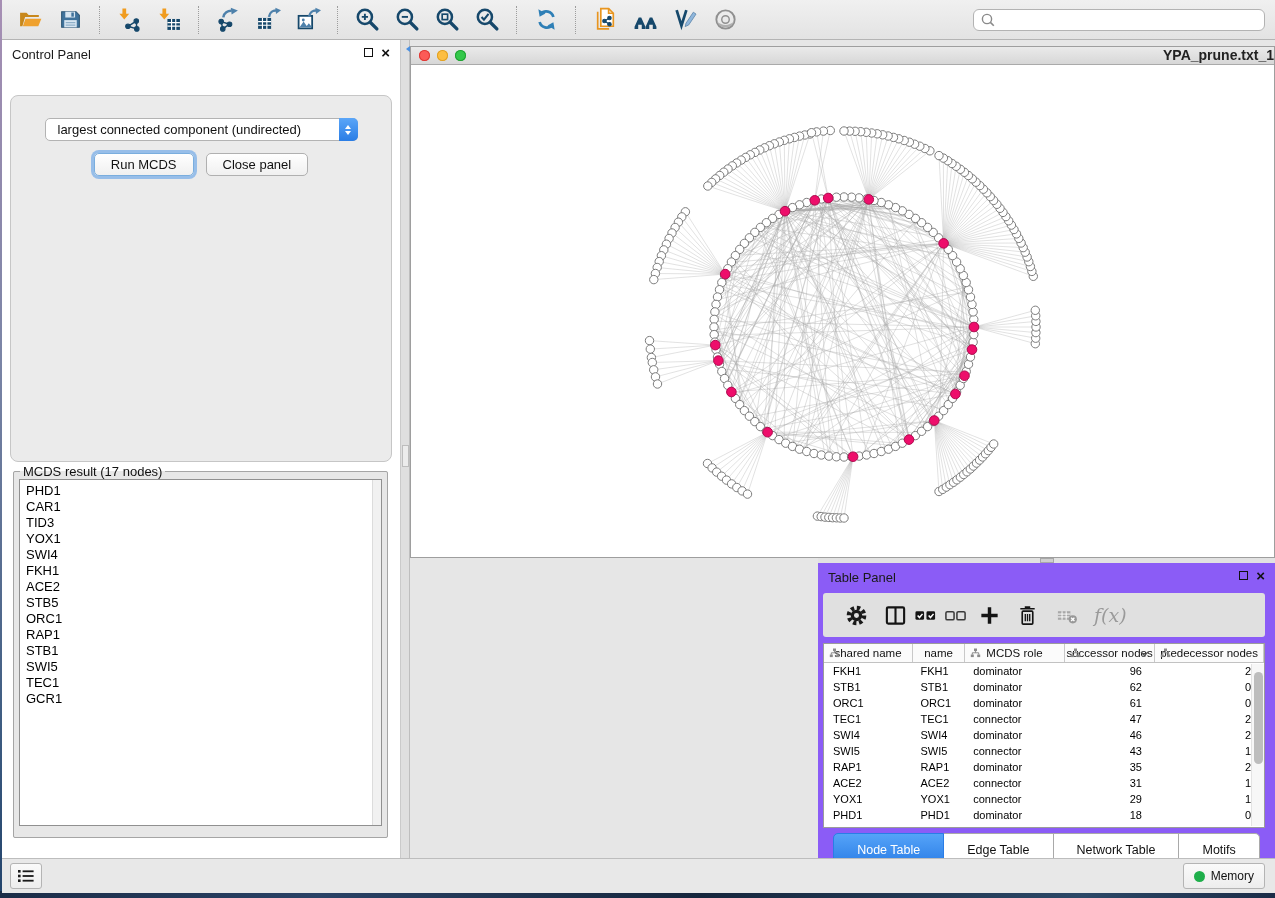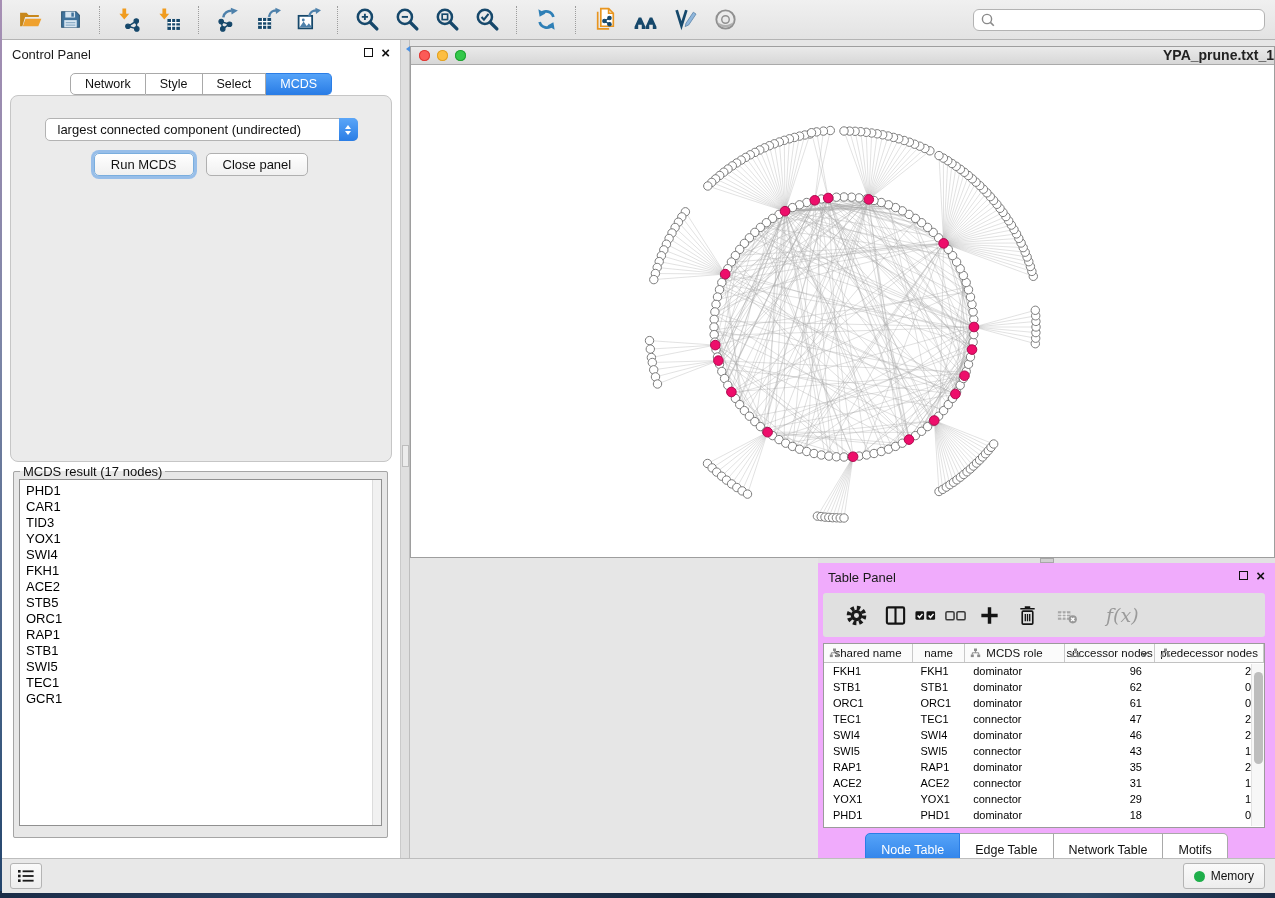--- a/index.html
+++ b/index.html
@@ -61,39 +61,39 @@
 .lights{position:absolute;left:8px;top:3px;display:flex;gap:7px}
 .light{width:11px;height:11px;border-radius:50%;cursor:pointer}
 .light.red{background:#fc5b57;box-shadow:inset 0 0 0 1px #de3834}
 .light.yellow{background:#fdbe41;box-shadow:inset 0 0 0 1px #e0a022}
 .light.green{background:#34c84a;box-shadow:inset 0 0 0 1px #1fa032}
 .net-title{display:block;text-align:right;font-size:14px;font-weight:700;color:#222;line-height:17px}
 .net-canvas{position:absolute;left:0;right:0;top:19px;bottom:0;background:#fff;overflow:hidden;cursor:default}
 .net-canvas svg{position:absolute;left:0;top:0}
 
 
-.table-panel{position:absolute;left:408px;right:0;top:523px;bottom:0;background:#f0abfc}
+.table-panel{position:absolute;left:408px;right:0;top:523px;bottom:0;background:#8b5cf6}
 .tp-toolbar{position:absolute;top:30px;left:5px;right:10px;height:44px;background:#e0e0e0;border-radius:3px;display:flex;align-items:center;padding-left:18px}
 .tp-btn{border:none;background:transparent;width:30px;height:34px;display:flex;align-items:center;justify-content:center;cursor:pointer}
 .tp-btn svg{width:23px;height:23px}
 .tp-btn.disabled{cursor:default}
-.fx-label{font-family:"DejaVu Serif",serif;font-style:italic;font-size:19px;color:#9a9a9a;margin-left:24px}
+.fx-label{font-family:"DejaVu Serif",serif;font-style:italic;font-size:19px;color:#9a9a9a;margin-left:12px}
 .tablewrap{position:absolute;top:80px;left:5px;right:10px;height:185px;background:#fff;border:1px solid #9b9b9b}
 .thead{display:flex;height:19px;border-bottom:1px solid #c2c2c2}
 .hcell{position:relative;background:#fbfbfb;border-right:1px solid #c9c9c9;font-size:11.5px;line-height:19px;text-align:center;color:#111;cursor:pointer}
 .hcell .tree{position:absolute;left:5px;top:4px}
 .hcell .sort{position:absolute;right:5px;top:7px}
 .hfiller{flex:1;background:#fff}
 .tbody{position:relative}
 .trow{display:flex;height:16px;font-size:11px;line-height:16px;color:#000;cursor:default}
 .tcell{overflow:hidden;white-space:nowrap}
 .vscroll{position:absolute;top:20px;right:0;bottom:1px;width:13px;background:#f7f7f7;border-left:1px solid #e3e3e3}
 .vthumb{position:absolute;top:8px;left:2px;width:9px;height:92px;background:#bdbdbd;border-radius:5px;cursor:pointer}
 .bottom-tabs{position:absolute;top:270px;left:0;right:0;display:flex;justify-content:center}
-.bt-tab{height:34px;padding:0 15px;font-size:12.5px;line-height:21px;background:#fff;border:1px solid #a9a9a9;border-left:none;color:#111;cursor:pointer}
+.bt-tab{height:34px;padding:0 23px;font-size:12.5px;line-height:21px;background:#fff;border:1px solid #a9a9a9;border-left:none;color:#111;cursor:pointer}
 .bt-tab:first-child{border-left:1px solid #a9a9a9;border-radius:5px 0 0 5px}
 .bt-tab:last-child{border-radius:0 5px 5px 0}
 .bt-tab.active{background:linear-gradient(#55a3f8,#2a7de6);color:#fff;border-color:#2a7de6}
 
 
 .statusbar{position:absolute;left:0;right:0;bottom:0;height:35px;background:#e8e8e8;border-top:1px solid #bdbdbd}
 .ui-btn{position:absolute;left:8px;top:4px;width:32px;height:26px;background:linear-gradient(#fafafa,#ededed);border:1px solid #b4b4b4;border-radius:3px;display:flex;align-items:center;justify-content:center;cursor:pointer}
 .memory-btn{position:absolute;right:10px;top:4px;height:26px;padding:0 10px;background:linear-gradient(#fafafa,#ededed);border:1px solid #b4b4b4;border-radius:3px;display:flex;align-items:center;gap:6px;font-size:12px;color:#111;cursor:pointer}
 .memory-dot{width:11px;height:11px;border-radius:50%;background:#1faf4b}
 </style>
@@ -255,26 +255,20 @@
     <div class="main">
 
       <div class="control-panel">
         <div class="panel-title-row">
           <span>Control Panel</span>
           <span class="win-btns">
             <span class="float-box"></span>
             <span class="close-x">×</span>
           </span>
         </div>
-        <div class="cp-tabs" id="cp-tabs">
-            <button class="cp-tab">Network</button>
-            <button class="cp-tab">Style</button>
-            <button class="cp-tab">Select</button>
-            <button class="cp-tab active">MCDS</button>
-          </div>
         <div class="cp-box">
           <div class="dropdown">
             <span class="dval">largest connected component (undirected)</span>
             <span class="stepper">
                 <span class="tri-up"></span>
                 <span class="tri-dn"></span>
               </span>
           </div>
           <div class="btn-row">
             <button class="mac-btn focus">Run MCDS</button>

